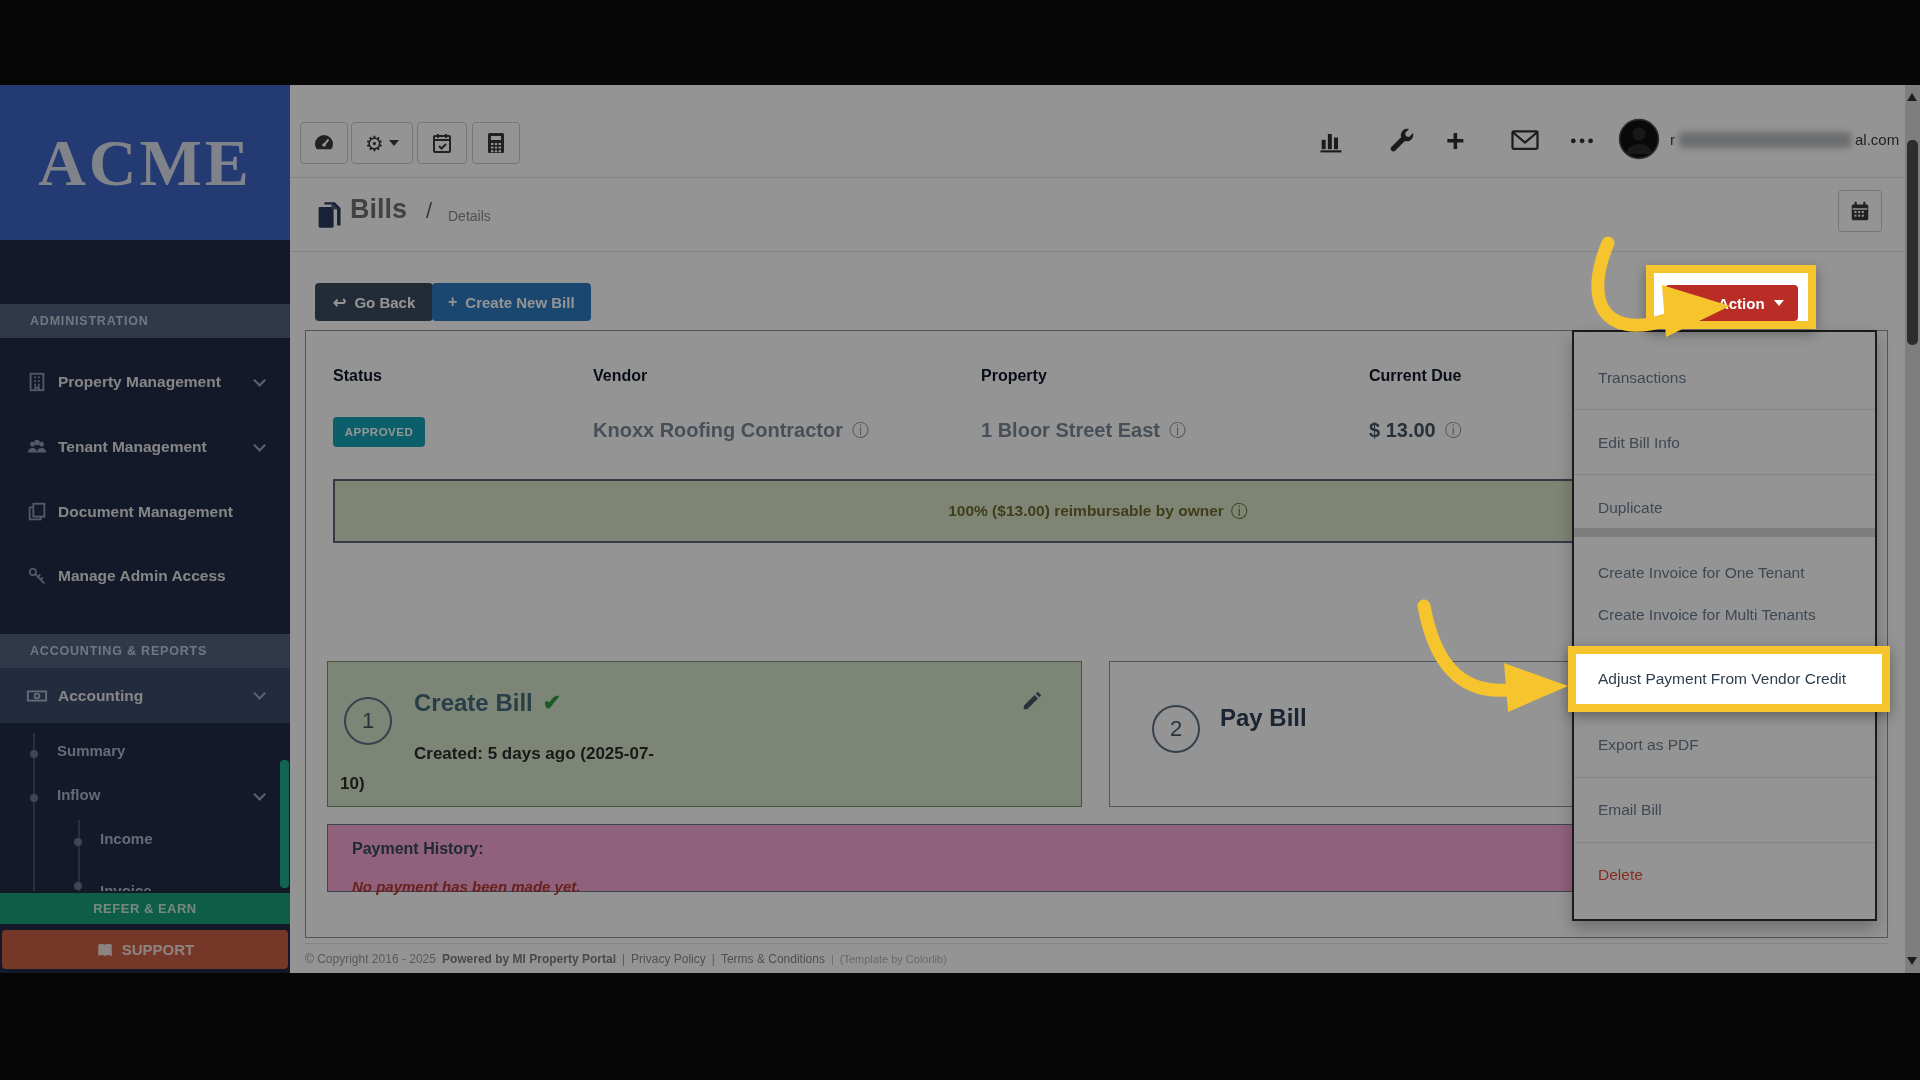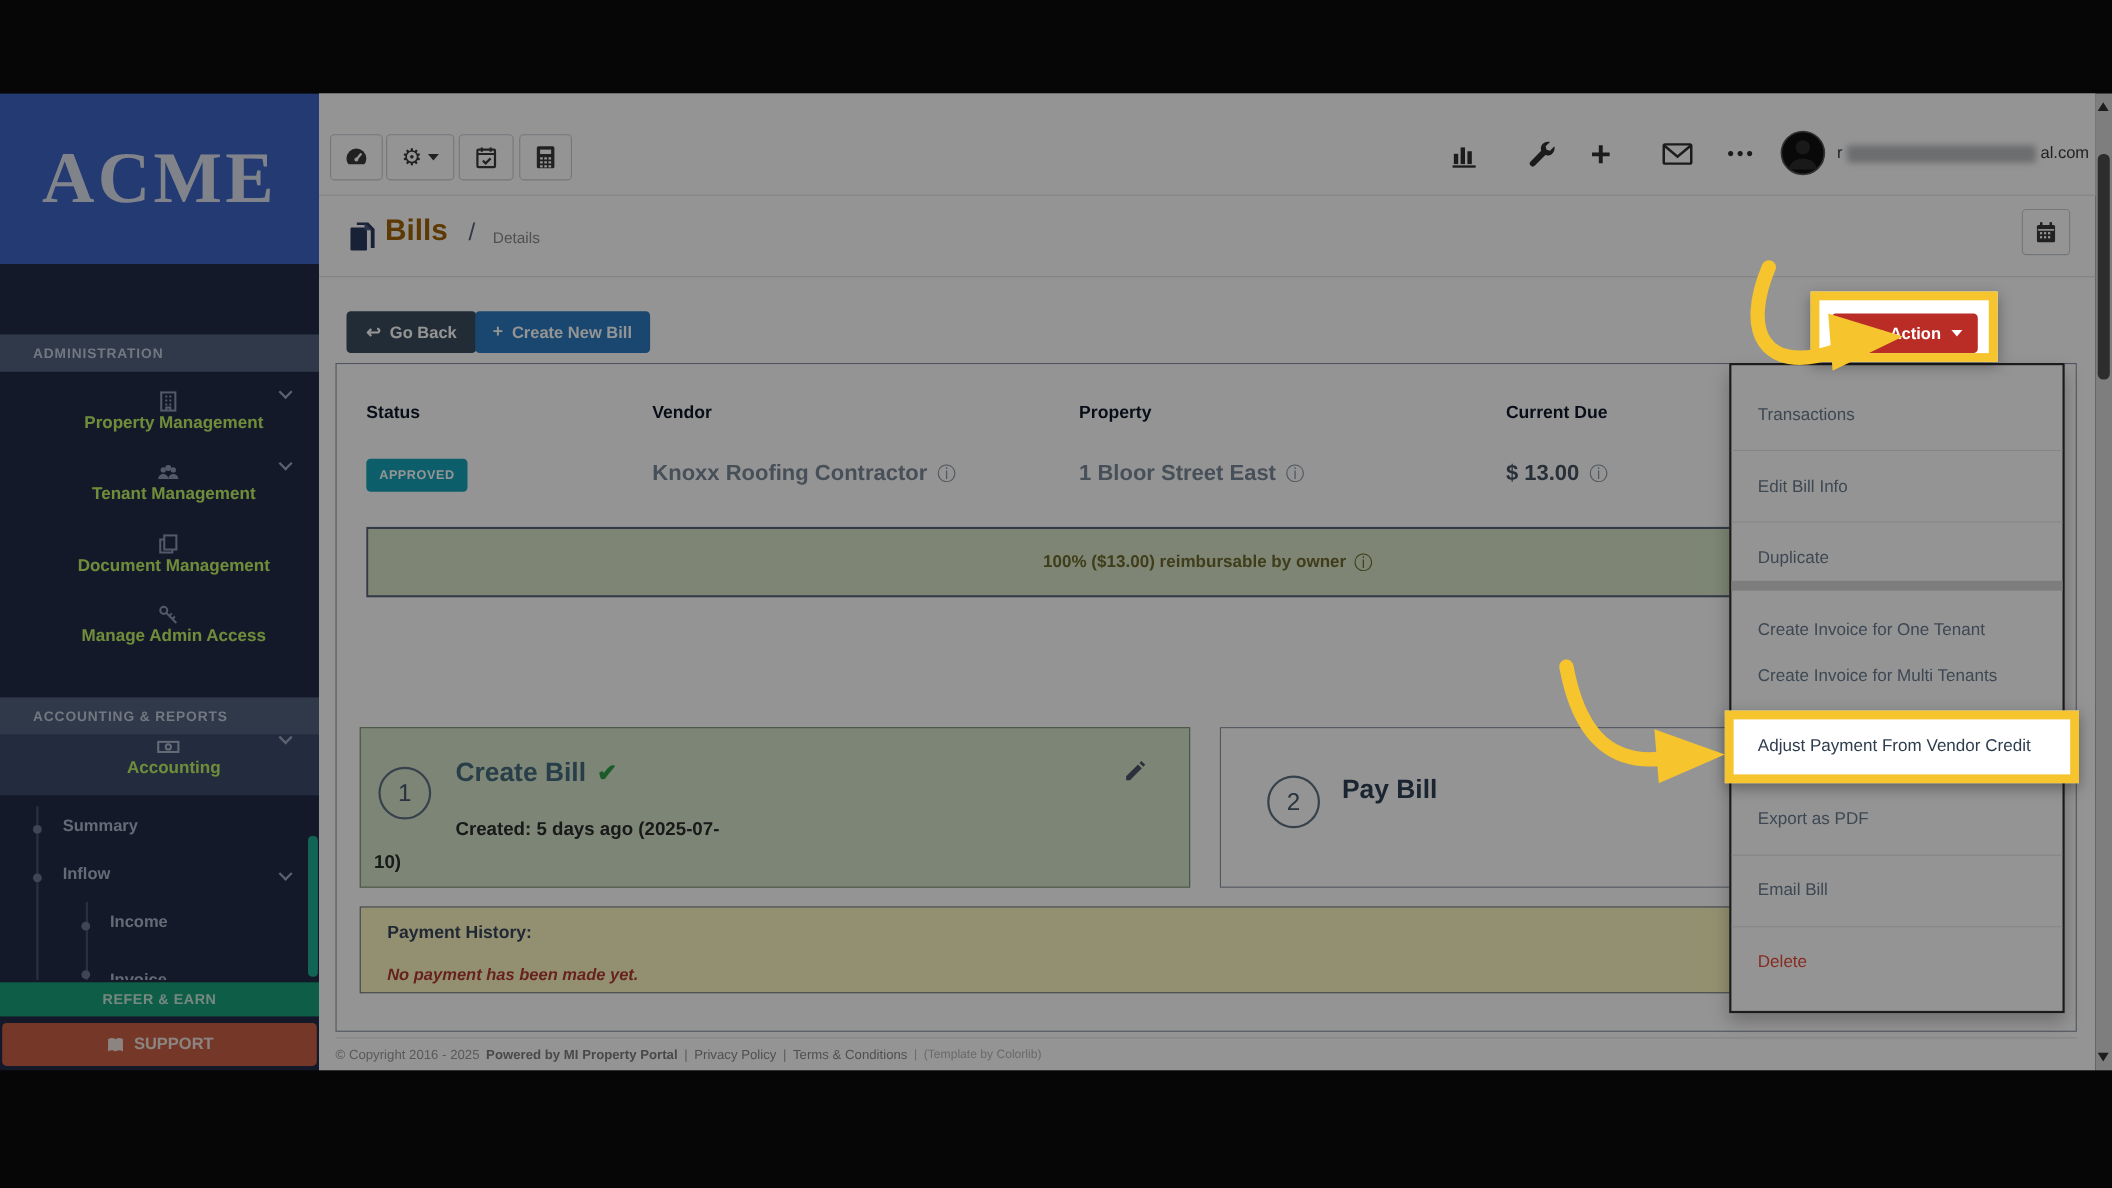--- a/index.html
+++ b/index.html
@@ -10,21 +10,21 @@
   
   #topbar   { position:absolute; left:0; top:0; width:1920px; height:85px; background:#0b0b0b; }
   #bottombar{ position:absolute; left:0; top:973px; width:1920px; height:107px; background:#0b0b0b; }
 
   
   #sidebar { position:absolute; left:0; top:85px; width:290px; height:888px; background:var(--c-sidebar-navy,#232C48); overflow:hidden; }
   #logo-box { position:absolute; left:0; top:0; width:290px; height:155px; background:var(--c-logo-blue,#3D64C6); display:flex; align-items:center; justify-content:center; }
   #logo-text { font-family:"Liberation Serif", serif; font-size:66px; font-weight:bold; color:#DDE3EE; letter-spacing:3px; }
   .sec-hdr { position:absolute; left:0; width:290px; height:34px; background:#51627E; color:#C4CEDE; font-size:12.5px; font-weight:bold; letter-spacing:.8px; line-height:34px; padding-left:30px; }
   #sec-admin { top:219px; } #sec-acct { top:549px; }
-  .nav-item { position:absolute; left:0; width:290px; height:56px; display:flex; align-items:center; padding-left:26px; color:#bef264; font-size:15.5px; font-weight:600; cursor:pointer;flex-direction:column; }
+  .nav-item { position:absolute; left:0; width:290px; height:56px; display:flex; align-items:center; padding-left:26px; color:#e5e5e5; font-size:15.5px; font-weight:600; cursor:pointer; }
   .nav-item svg { width:22px; height:22px; margin-right:10px; flex:none; }
   #nav-property{ top:269px; } #nav-tenant{ top:334px; } #nav-document{ top:399px; } #nav-manage{ top:463px; }
   #nav-accounting { top:583px; height:55px; background:#3D4C6B; }
   .chev { position:absolute; right:28px; width:9px; height:9px; border-right:2px solid #9FAAC2; border-bottom:2px solid #9FAAC2; transform:rotate(45deg) translateY(-3px); }
   .tline { position:absolute; width:2px; background:#46536E; }
   #tline1 { left:33px; top:648px; height:158px; }
   #tline2 { left:78px; top:735px; height:71px; }
   .tdot { position:absolute; width:8px; height:8px; border-radius:50%; background:#6B7890; }
   .sub-label { position:absolute; color:#AEB9CC; font-size:15px; font-weight:600; cursor:pointer; }
   #side-clip { position:absolute; inset:0 0 82px 0; overflow:hidden; }
@@ -43,21 +43,21 @@
   #hi-chart{ left:1026px; } #hi-wrench{ left:1098px; } #hi-plus{ left:1156px; font-size:32px; font-weight:bold; line-height:26px; color:#2F2F2F; }
   #hi-env{ left:1220px; } #hi-dots{ left:1280px; font-size:11px; font-weight:bold; letter-spacing:2px; line-height:26px; }
   #hi-avatar { position:absolute; left:1328px; top:33px; width:42px; height:42px; cursor:pointer; }
   #user-chip { position:absolute; left:1380px; top:46px; display:flex; align-items:center; gap:4px; cursor:pointer; }
   .user-txt { font-size:15px; color:#3A3A3A; }
   #user-blur { width:172px; height:16px; border-radius:3px; background:#B9BcBf; background:#B9BCBF; filter:blur(3px); }
   .chev-sm { width:8px; height:8px; border-right:2px solid #555; border-bottom:2px solid #555; transform:rotate(45deg) translateY(-2px); margin-left:4px; }
 
   #crumb-row { position:absolute; left:0; top:93px; width:1615px; height:74px; border-bottom:1px solid #E2E2E2; }
   #bills-icon { position:absolute; left:25px; top:22px; }
-  #crumb-title { position:absolute; left:60px; top:16px; font-size:27px; font-weight:bold; color:#a16207; cursor:pointer; }
+  #crumb-title { position:absolute; left:60px; top:16px; font-size:27px; font-weight:bold; color:#737373; cursor:pointer; }
   #crumb-sep { position:absolute; left:136px; top:20px; font-size:22px; color:#5A6570; }
   #crumb-page { position:absolute; left:158px; top:30px; font-size:14px; color:#8A8A8A; }
   #cal-btn { position:absolute; left:1548px; top:12px; width:44px; height:42px; border:1px solid #C8CDD2; border-radius:4px; background:#fff; display:flex; align-items:center; justify-content:center; cursor:pointer; }
 
   #goback-btn { position:absolute; left:25px; top:198px; height:38px; padding:0 18px; background:#3A4D5F; border:none; border-radius:4px; color:#fff; font-size:15px; font-weight:600; display:flex; align-items:center; gap:8px; cursor:pointer; font-family:inherit; }
   #create-btn { position:absolute; left:142px; top:198px; height:38px; padding:0 16px; background:#2B7BBF; border:none; border-radius:4px; color:#fff; font-size:15px; font-weight:600; display:flex; align-items:center; gap:8px; cursor:pointer; font-family:inherit; }
   .btn-glyph { font-size:16px; font-weight:bold; }
 
   #panel { position:absolute; left:15px; top:245px; width:1583px; height:608px; border:1px solid #8A93A1; background:#fff; }
   .col-label { position:absolute; top:36px; font-size:16px; font-weight:bold; color:#0f172a; }
@@ -78,21 +78,21 @@
   #card2 { left:803px; width:754px; background:#fff; border:1px solid #8A94A0; }
   .num-circ { position:absolute; width:48px; height:48px; border:2px solid #5F7184; border-radius:50%; color:#46586B; font-size:22px; display:flex; align-items:center; justify-content:center; }
   #circ1 { left:16px; top:35px; } #circ2 { left:42px; top:43px; }
   #card1-title { position:absolute; left:86px; top:27px; font-size:24px; font-weight:bold; color:#456B7C; display:flex; align-items:center; gap:10px; }
   .check-glyph { color:#2E9E44; font-size:22px; }
   #card1-created1 { position:absolute; left:86px; top:82px; font-size:17px; font-weight:bold; color:#2B2B2B; }
   #card1-created2 { position:absolute; left:12px; top:112px; font-size:17px; font-weight:bold; color:#2B2B2B; }
   #pencil-icon { position:absolute; right:38px; top:28px; cursor:pointer; }
   #card2-title { position:absolute; left:110px; top:42px; font-size:24px; font-weight:bold; color:#2F4157; }
 
-  #payhist { position:absolute; left:21px; top:493px; width:1536px; height:79px; background:#fef9c3; border:1px solid #6B7890; }
+  #payhist { position:absolute; left:21px; top:493px; width:1536px; height:68px; background:#f9a8d4; border:1px solid #6B7890; }
   #ph-title { position:absolute; left:24px; top:15px; font-size:16px; font-weight:bold; color:#38465C; }
   #ph-msg { position:absolute; left:24px; top:53px; font-size:15px; font-weight:bold; font-style:italic; color:#B23A34; }
 
   #footer { position:absolute; left:15px; top:858px; width:1583px; height:30px; border-top:1px solid #E3E3E3; display:flex; align-items:center; gap:6px; font-size:12px; color:#9A9A9A; white-space:nowrap; }
   .f-bold { font-weight:bold; color:#7E7E7E; }
   .f-link { color:#8A8A8A; cursor:pointer; }
   .f-lite { color:#B5B5B5; font-size:11px; }
 
   
   #dropdown { position:absolute; left:1572px; top:330px; width:305px; height:591px; background:#fff; border:2px solid #2F2F2F; box-shadow:0 8px 16px rgba(0,0,0,.25); z-index:10; }

